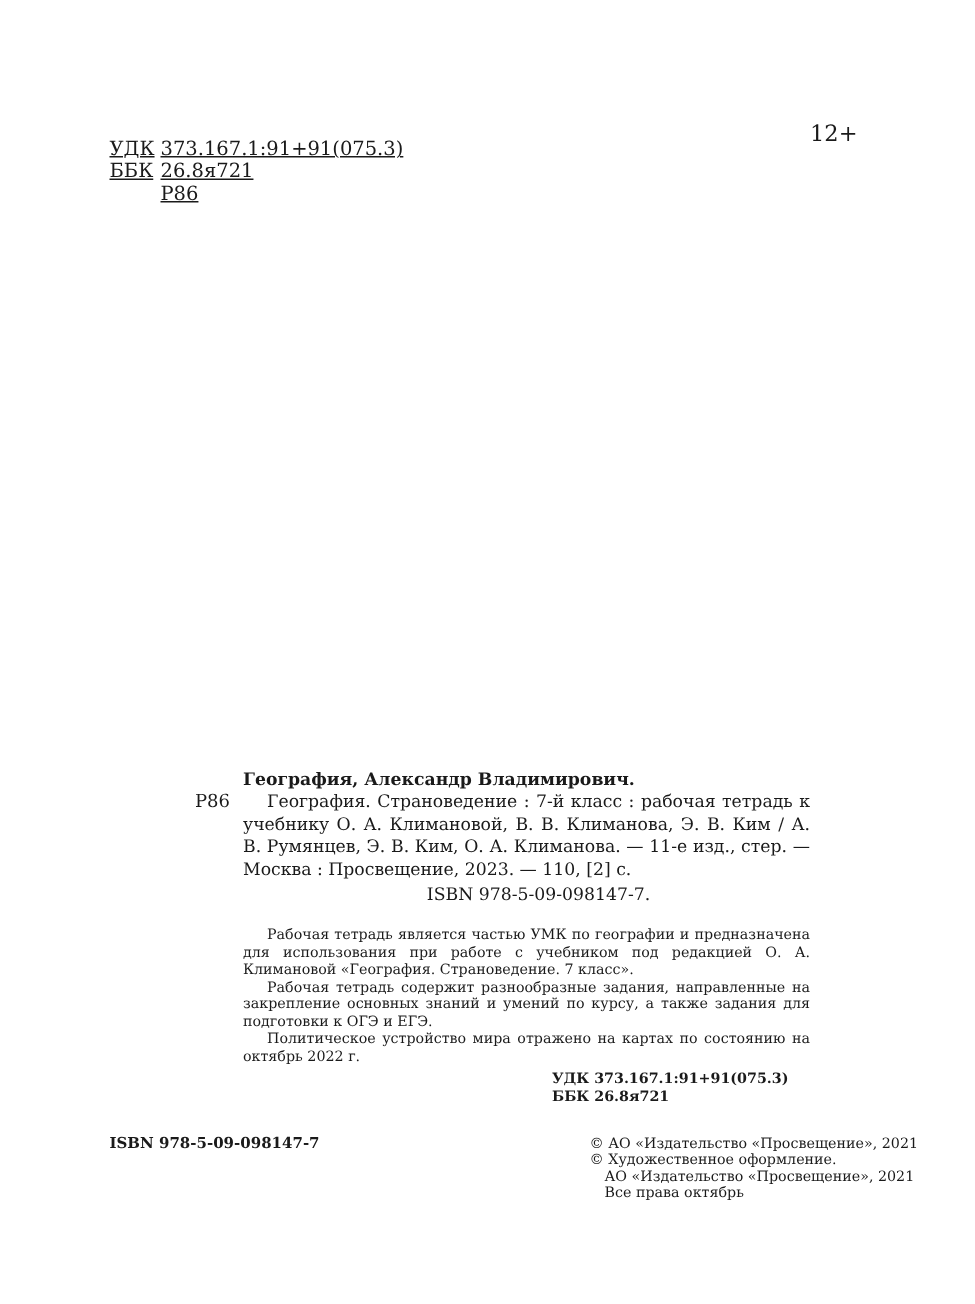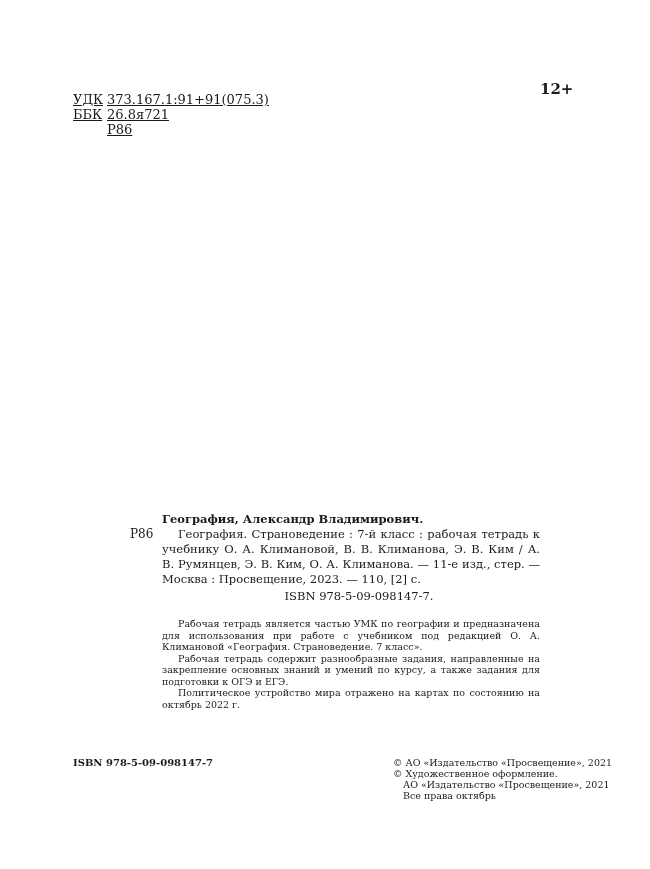--- a/index.html
+++ b/index.html
@@ -2,21 +2,21 @@
 <html><head>
 <meta charset="utf-8">
 <style>
   html, body { margin: 0; padding: 0; background: #ffffff; }
   body { width: 650px; height: 869px; position: relative; overflow: hidden;
          font-family: "DejaVu Serif", "Liberation Serif", serif; color: #1a1a1a; }
   .abs { position: absolute; }
   .codes { left: 73px; top: 92px; font-size: 13px; line-height: 15px; text-decoration: underline; }
   .codes .row { display: flex; }
   .codes .lbl { width: 34px; }
-  .age { left: 540px; top: 80px; font-size: 15px; font-weight: bold; }
+  .age { left: 540px; top: 80px; font-size: 15px; font-weight: normal; }
   .card { left: 130px; top: 512px; width: 410px; }
   .card .author { padding-left: 32px; font-size: 11.5px; font-weight: bold; line-height: 15px; }
   .card .cutter { position: absolute; left: 0; top: 15px; font-size: 12px; }
   .card .desc { padding-left: 32px; font-size: 11.5px; line-height: 15px; text-align: justify; text-indent: 16px; }
   .card .isbn { padding-left: 48px; font-size: 11.5px; line-height: 16px; margin-top: 1px; text-align: center; }
   .ann { padding-left: 32px; font-size: 9.5px; line-height: 11.5px; text-align: justify; margin-top: 14px; }
   .ann p { margin: 0; text-indent: 16px; }
   .card-codes { padding-left: 238px; font-size: 9.5px; font-weight: bold; line-height: 11.5px; margin-top: 4px; }
   .isbn-bottom { left: 73px; top: 757px; font-size: 10px; font-weight: bold; text-align: right; }
   .copyright { left: 393px; top: 757px; font-size: 9.5px; line-height: 11px; }
@@ -45,20 +45,24 @@
 <div class="abs card">
   <div class="author">География, Александр Владимирович.</div>
   <div class="cutter">Р86</div>
   <div class="desc">География. Страноведение : 7-й класс : рабочая тетрадь к учебнику О. А. Климановой, В. В. Климанова, Э. В. Ким / А. В. Румянцев, Э. В. Ким, О. А. Климанова. — 11-е изд., стер. — Москва : Просвещение, 2023. — 110, [2] с.</div>
   <div class="isbn">ISBN 978-5-09-098147-7.</div>
   <div class="ann">
     <p>Рабочая тетрадь является частью УМК по географии и предназначена для использования при работе с учебником под редакцией О. А. Климановой «География. Страноведение. 7 класс».</p>
     <p>Рабочая тетрадь содержит разнообразные задания, направленные на закрепление основных знаний и умений по курсу, а также задания для подготовки к ОГЭ и ЕГЭ.</p>
     <p>Политическое устройство мира отражено на картах по состоянию на октябрь 2022 г.</p>
   </div>
+  <div class="card-codes">
+    <div>УДК 373.167.1:91+91(075.3)</div>
+    <div>ББК 26.8я721</div>
+  </div>
 </div>
 
 <div class="abs isbn-bottom">ISBN 978-5-09-098147-7</div>
 
 <div class="abs copyright">
   <div>© АО «Издательство «Просвещение», 2021</div>
   <div>© Художественное оформление.</div>
   <div class="ind">АО «Издательство «Просвещение», 2021</div>
   <div class="ind">Все права октябрь</div>
 </div>

